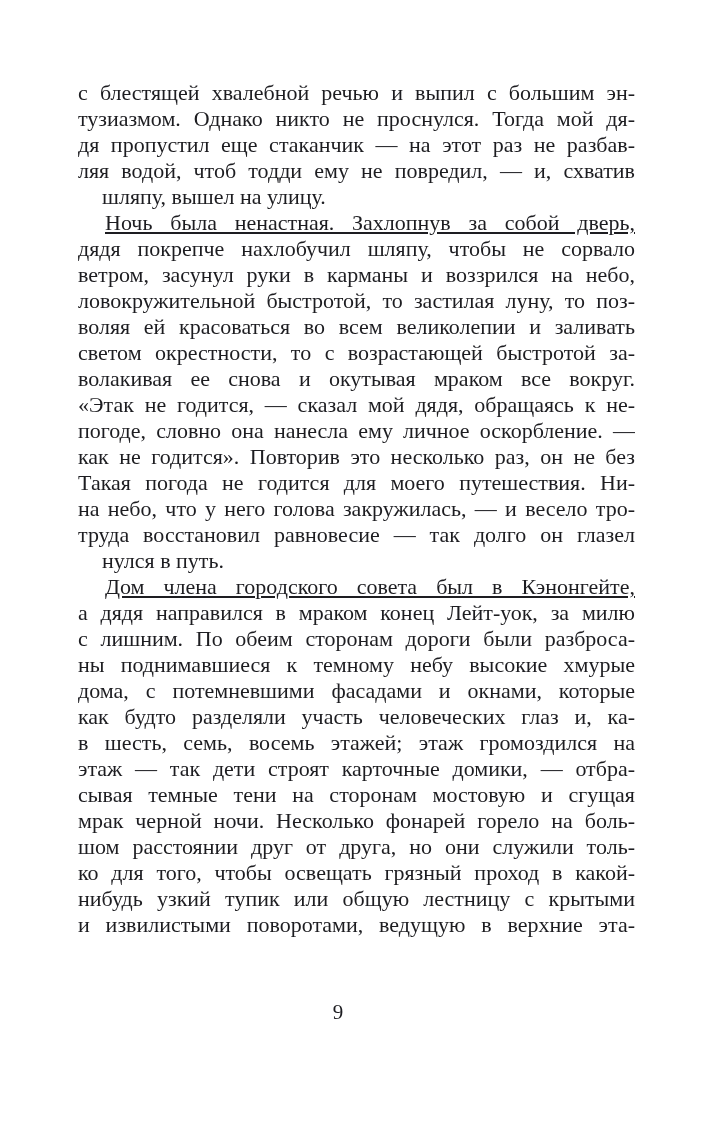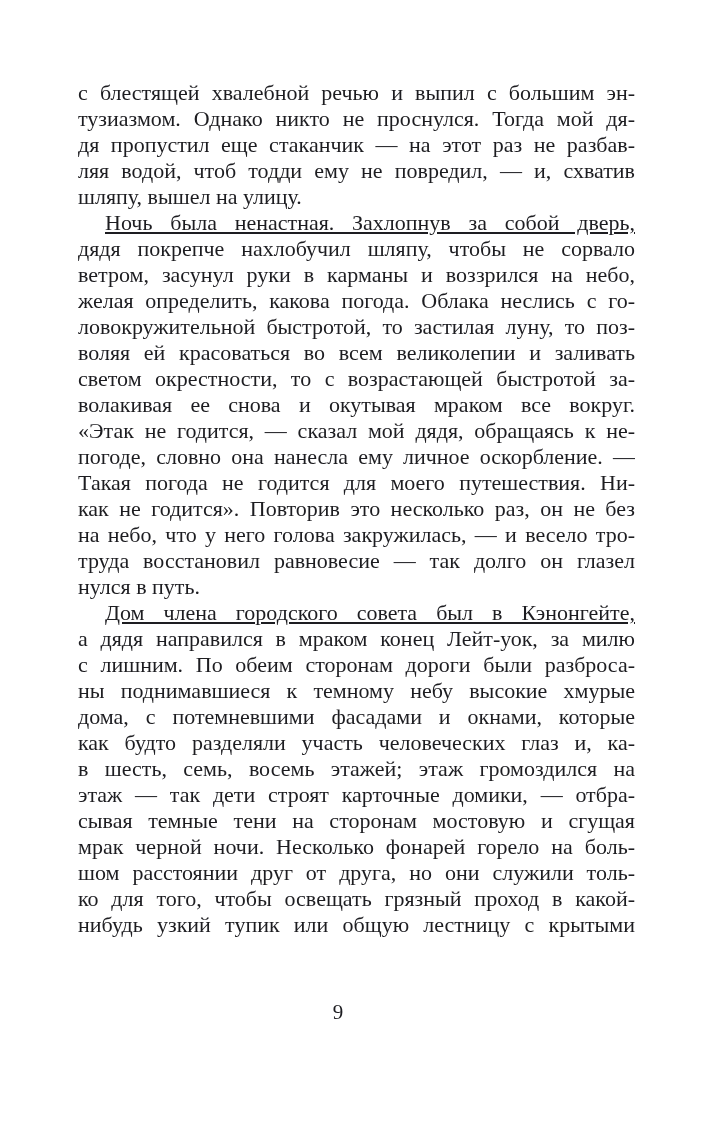--- a/index.html
+++ b/index.html
@@ -34,20 +34,21 @@
   }
   .line {
     height: 26px;
     overflow: hidden;
     text-align: justify;
     text-align-last: justify;
   }
   .line.para-end {
     text-align: right;
     text-align-last: left;
+    margin-left: 24px;
   }
   .line.first-line {
     text-indent: 27px;
     text-decoration: underline;
   }
   .page-number {
     position: absolute;
     left: 78px;
     top: 999px;
     width: 520px;
@@ -65,43 +66,43 @@
         <div class="line">с блестящей хвалебной речью и выпил с большим эн-</div>
         <div class="line">тузиазмом. Однако никто не проснулся. Тогда мой дя-</div>
         <div class="line">дя пропустил еще стаканчик — на этот раз не разбав-</div>
         <div class="line">ляя водой, чтоб тодди ему не повредил, — и, схватив</div>
         <div class="line para-end">шляпу, вышел на улицу.</div>
       </div>
       <div class="paragraph">
         <div class="line first-line">Ночь была ненастная. Захлопнув за собой дверь,</div>
         <div class="line">дядя покрепче нахлобучил шляпу, чтобы не сорвало</div>
         <div class="line">ветром, засунул руки в карманы и воззрился на небо,</div>
-        <div class="line">желая определить, какова погода. Облака неслись с го-</div>
         <div class="line">ловокружительной быстротой, то застилая луну, то поз-</div>
         <div class="line">воляя ей красоваться во всем великолепии и заливать</div>
         <div class="line">светом окрестности, то с возрастающей быстротой за-</div>
         <div class="line">волакивая ее снова и окутывая мраком все вокруг.</div>
         <div class="line">«Этак не годится, — сказал мой дядя, обращаясь к не-</div>
         <div class="line">погоде, словно она нанесла ему личное оскорбление. —</div>
+        <div class="line">как не годится». Повторив это несколько раз, он не без</div>
         <div class="line">Такая погода не годится для моего путешествия. Ни-</div>
-        <div class="line">как не годится». Повторив это несколько раз, он не без</div>
         <div class="line">на небо, что у него голова закружилась, — и весело тро-</div>
         <div class="line">труда восстановил равновесие — так долго он глазел</div>
         <div class="line para-end">нулся в путь.</div>
       </div>
       <div class="paragraph">
         <div class="line first-line">Дом члена городского совета был в Кэнонгейте,</div>
         <div class="line">а дядя направился в мраком конец Лейт-уок, за милю</div>
         <div class="line">с лишним. По обеим сторонам дороги были разброса-</div>
         <div class="line">ны поднимавшиеся к темному небу высокие хмурые</div>
         <div class="line">дома, с потемневшими фасадами и окнами, которые</div>
         <div class="line">как будто разделяли участь человеческих глаз и, ка-</div>
         <div class="line">в шесть, семь, восемь этажей; этаж громоздился на</div>
         <div class="line">этаж — так дети строят карточные домики, — отбра-</div>
         <div class="line">сывая темные тени на сторонам мостовую и сгущая</div>
         <div class="line">мрак черной ночи. Несколько фонарей горело на боль-</div>
         <div class="line">шом расстоянии друг от друга, но они служили толь-</div>
         <div class="line">ко для того, чтобы освещать грязный проход в какой-</div>
         <div class="line">нибудь узкий тупик или общую лестницу с крытыми</div>
+        <div class="line">и извилистыми поворотами, ведущую в верхние эта-</div>
       </div>
     </div>
   <div class="page-number">9</div>
 </div>
 
 </body></html>

